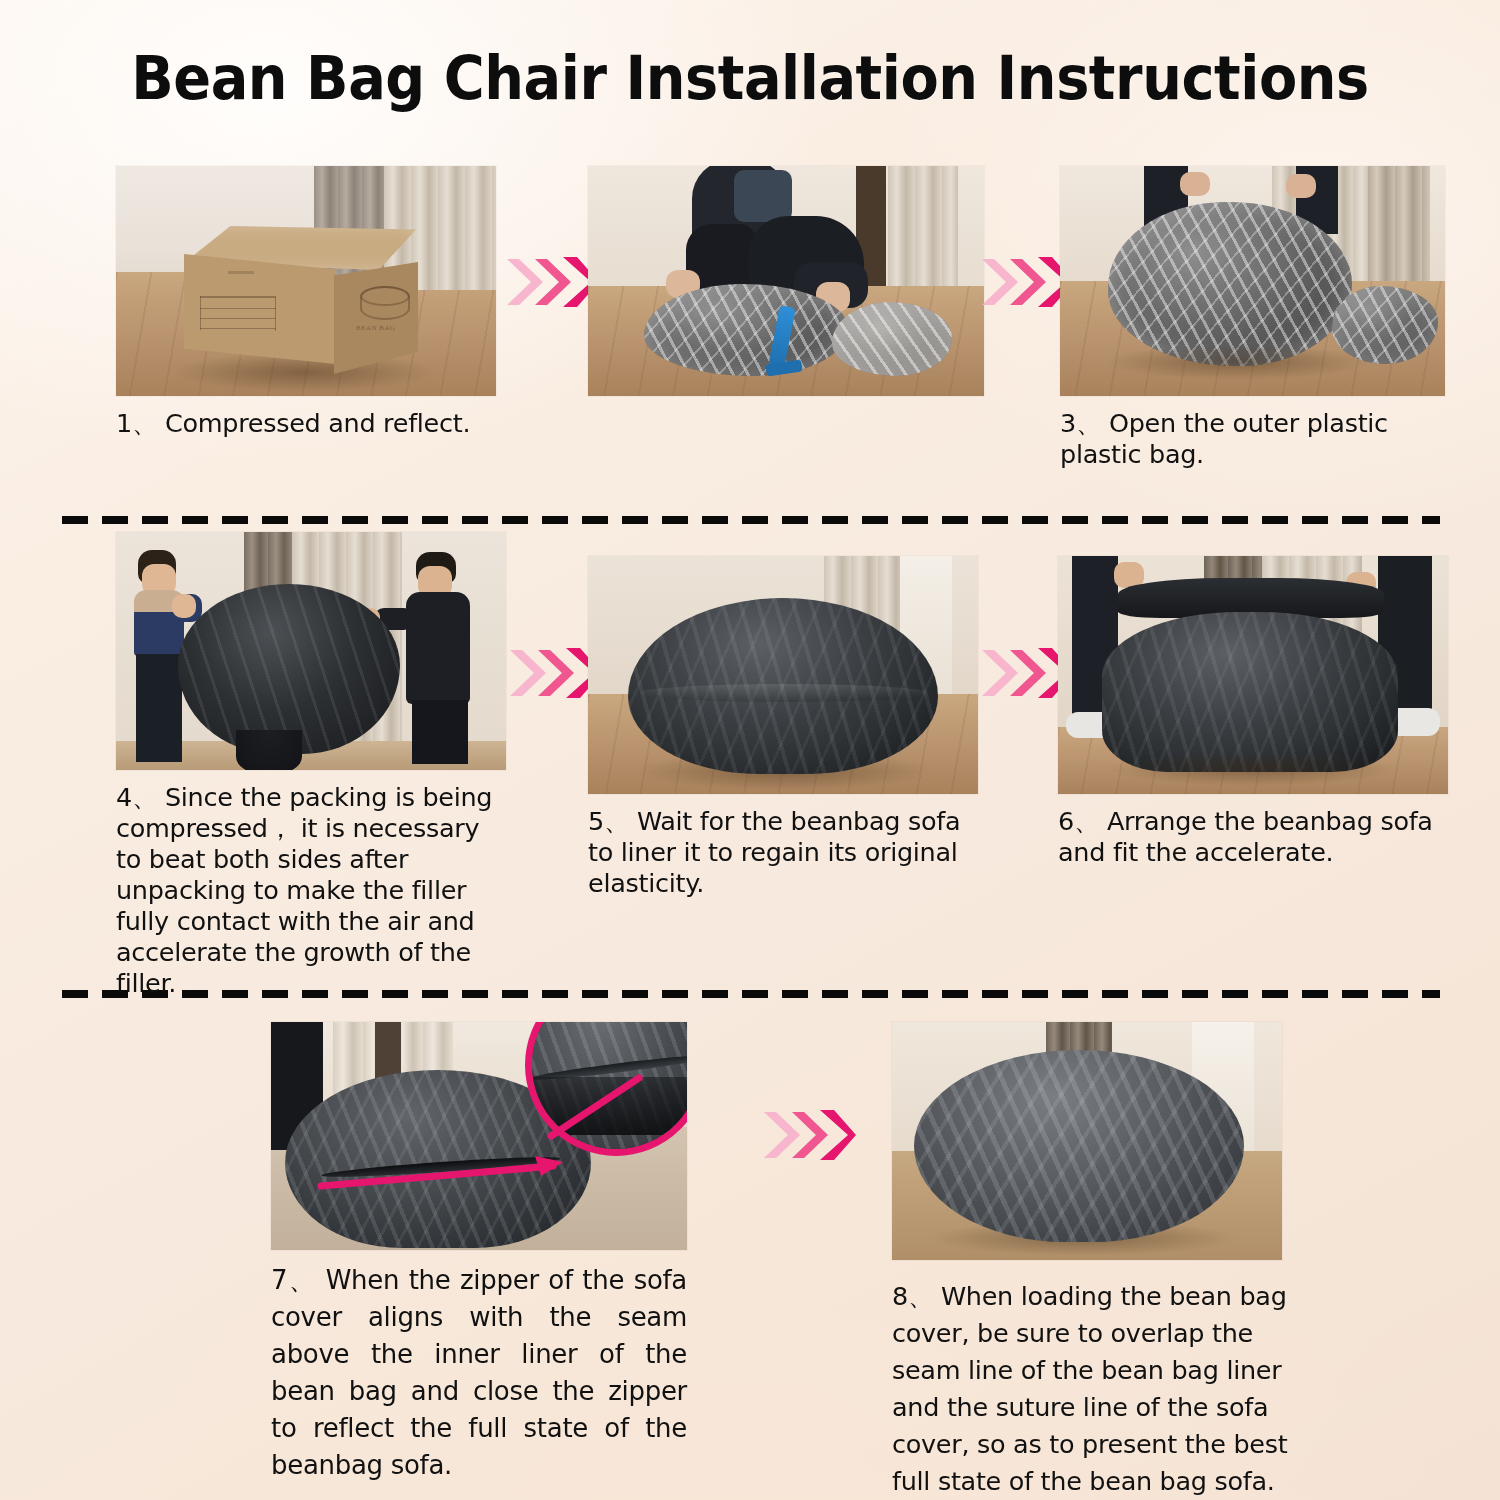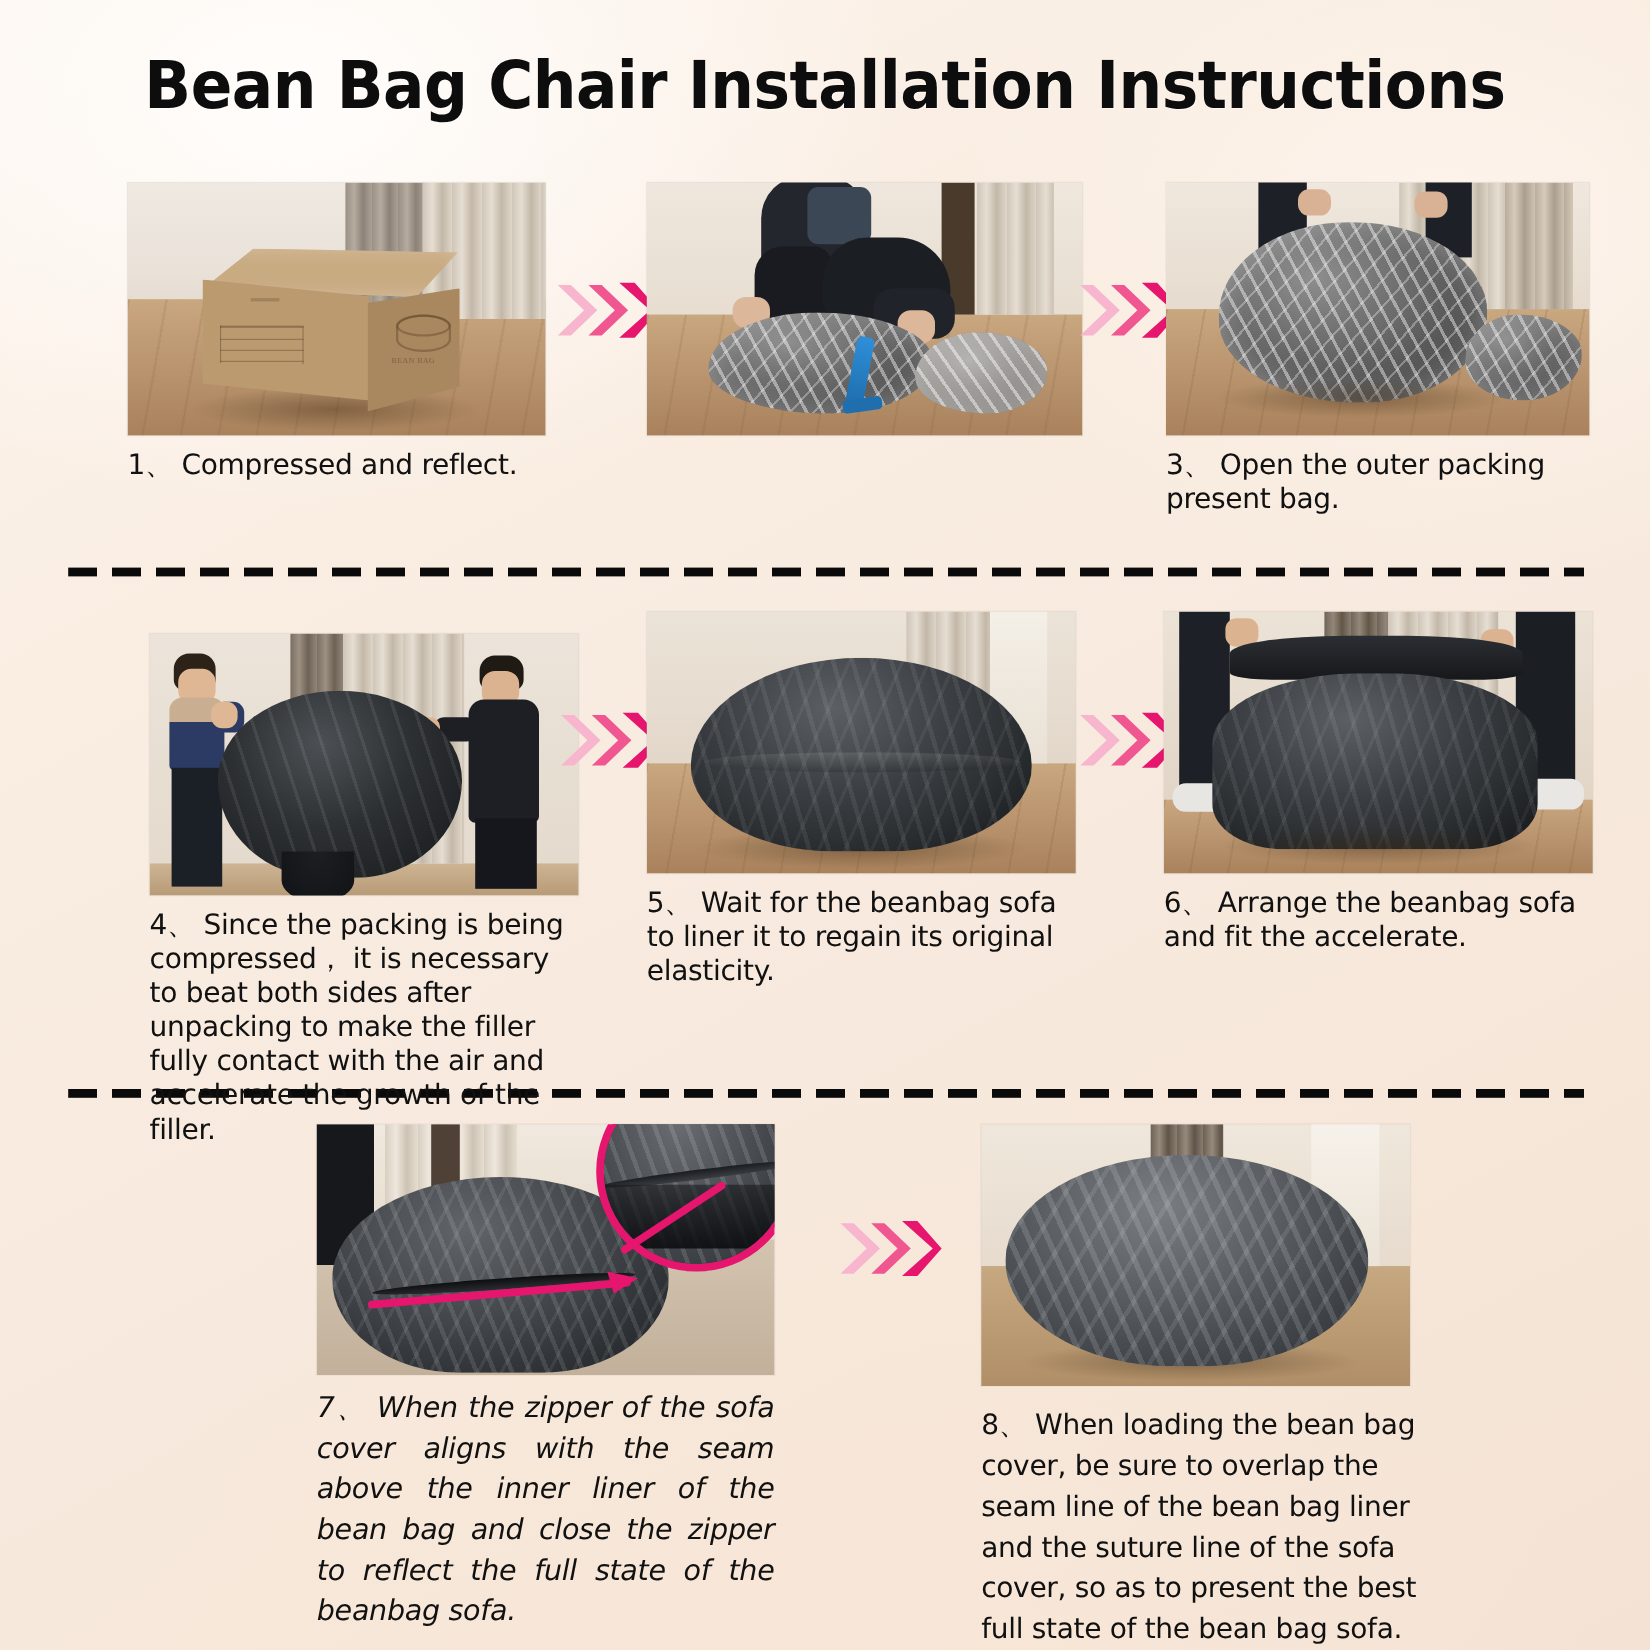--- a/index.html
+++ b/index.html
@@ -237,25 +237,25 @@
 
         <div class="bag" style="left:48px; top:36px; width:244px; height:164px;
              border-radius:48% 50% 46% 52% / 52% 50% 50% 46%;"></div>
         <div class="bag" style="left:272px; top:120px; width:106px; height:78px;
              border-radius:46% 54% 50% 50% / 54% 46% 54% 46%;"></div>
         <div class="shadow-ell" style="left:44px; top:178px; width:266px; height:36px;"></div>
       </div>
     </div>
     <div class="caption">
       <span class="cap-num">3、</span>
-      <span>Open the outer packing present bag.</span>
-    </div>
-  </div>
-
-  <div class="step" style="left:116px; top:576px; width:390px;margin-left:20px;">
+      <span>Open the outer plastic plastic bag.</span>
+    </div>
+  </div>
+
+  <div class="step" style="left:116px; top:532px; width:390px;">
     <div class="photo" style="width:390px;height:238px;">
       <div class="room">
         <div class="wall" style="height:88%; background:linear-gradient(180deg,#ece4da 0%,#e4dacd 100%);"></div>
         <div class="floor" style="height:12%; background:linear-gradient(180deg,#cdb493,#b89b77);"></div>
         <div class="curtain" style="left:128px; width:48px; bottom:12%; background:repeating-linear-gradient(90deg,#7a6f62 0px,#9c9082 8px,#6d6255 16px,#918578 24px);"></div>
         <div class="curtain" style="left:176px; width:110px; bottom:12%;"></div>
 
         <div class="person" style="left:22px; top:18px; width:38px; height:34px; border-radius:14px 14px 10px 10px; background:#2d2218;"></div>
         <div style="position:absolute; left:26px; top:32px; width:34px; height:32px; border-radius:12px; background:#e0b795;"></div>
         <div class="person" style="left:18px; top:58px; width:50px; height:66px;
@@ -347,21 +347,21 @@
              border-radius:46% 46% 22% 22% / 40% 40% 26% 26%;"></div>
         <div class="shadow-ell" style="left:50px; top:196px; width:288px; height:34px;"></div>
       </div>
     </div>
     <div class="caption">
       <span class="cap-num">6、</span>
       <span>Arrange the beanbag sofa and fit the accelerate.</span>
     </div>
   </div>
 
-  <div class="step" style="left:288px; top:1022px; width:416px;font-style:italic;">
+  <div class="step" style="left:271px; top:1022px; width:416px;">
     <div class="photo" style="width:416px;height:228px;">
       <div class="room">
         <div class="wall" style="height:46%; background:linear-gradient(180deg,#f1e9df 0%,#e7dcce 100%);"></div>
         <div class="floor" style="height:54%; background:linear-gradient(180deg,#d3c4b0,#c2b09a);"></div>
         <div class="curtain" style="left:62px; width:120px; bottom:54%;
              background:repeating-linear-gradient(90deg,#d8cfc2 0px,#efe7dc 10px,#cdc3b4 20px,#e6ddd0 30px);"></div>
         <div style="position:absolute; left:104px; top:0; width:26px; height:46%; background:#4f4136;"></div>
 
         <div class="person" style="left:-4px; top:0; width:56px; height:128px; background:#16181c;"></div>
         <div style="position:absolute; left:26px; top:108px; width:56px; height:34px; border-radius:14px; background:#c89a77;"></div>

